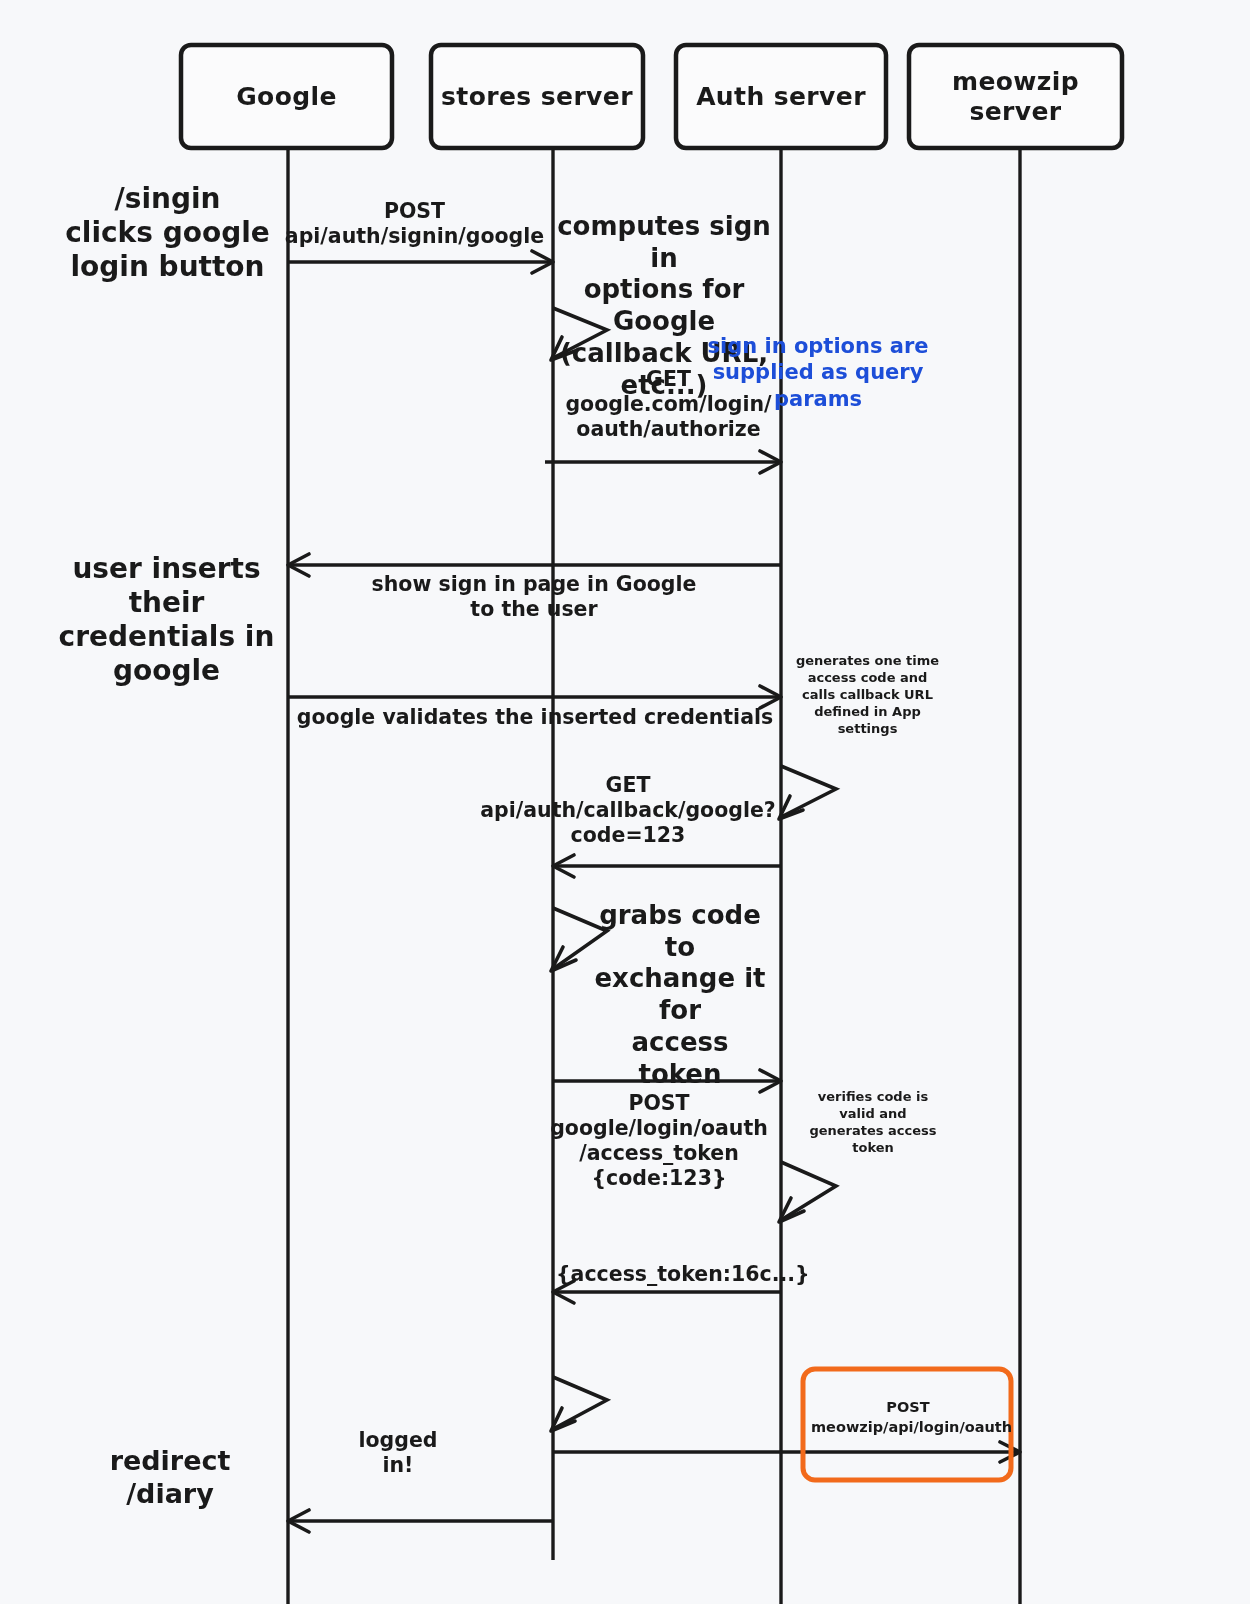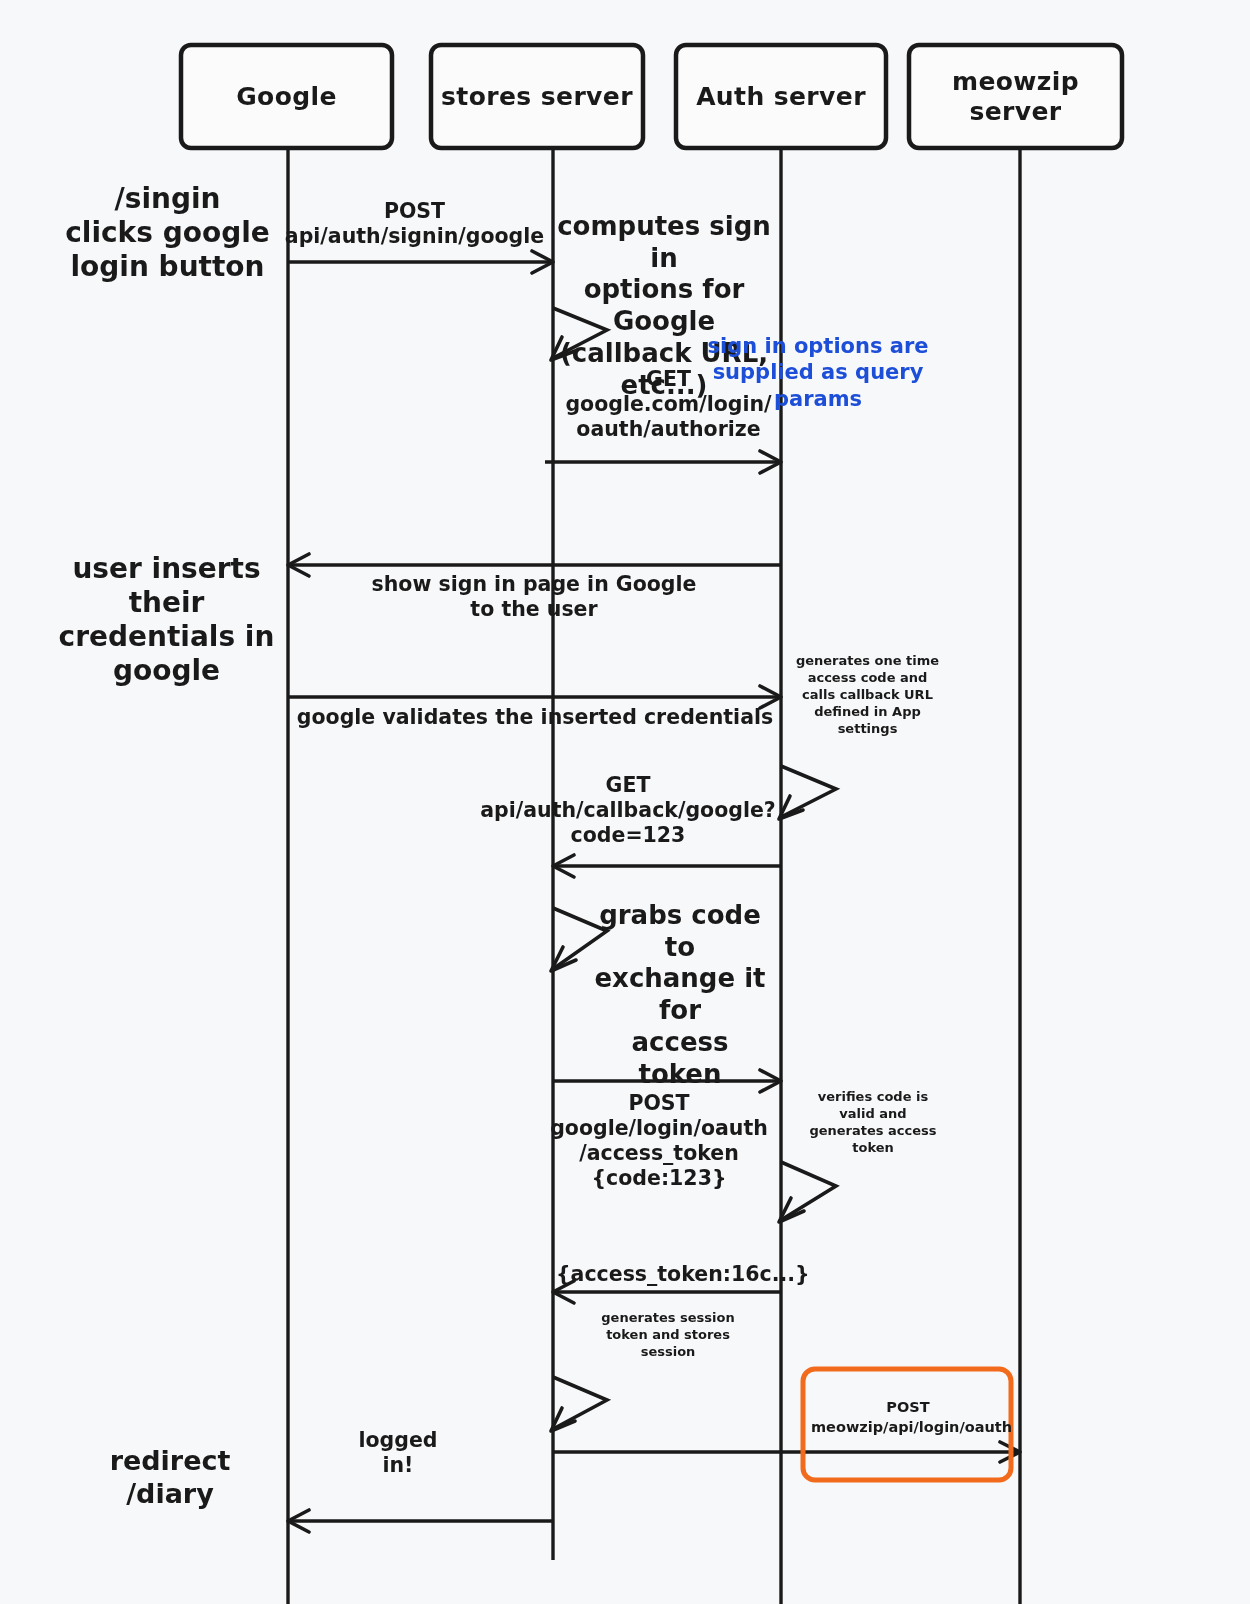--- a/index.html
+++ b/index.html
@@ -266,21 +266,18 @@
 
   <div class="lbl note-label" style="left:588px; top:900px; width:184px;">grabs code to
 exchange it for
 access token</div>
 
   <div class="lbl small-note" style="left:797px; top:1089px; width:152px;text-align:center;">verifies code is
 valid and
 generates access
 token</div>
 
-  <div class="lbl small-note" style="left:592px; top:1310px; width:152px;">generates session
-token and stores
-session</div>
 
   <div class="lbl ghost-note" style="left:698px; top:333px; width:240px;">sign in options are
 supplied as query
 params</div>
 
 </div>
 
 </body></html>

